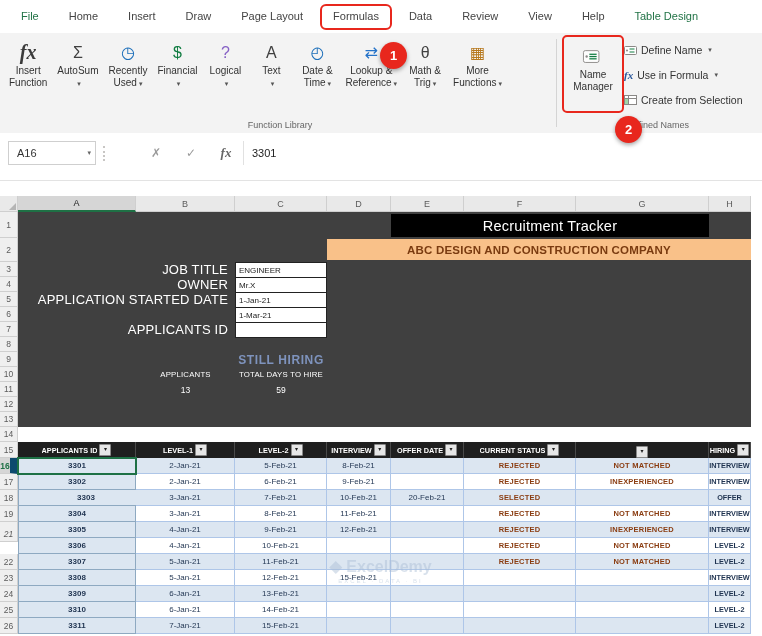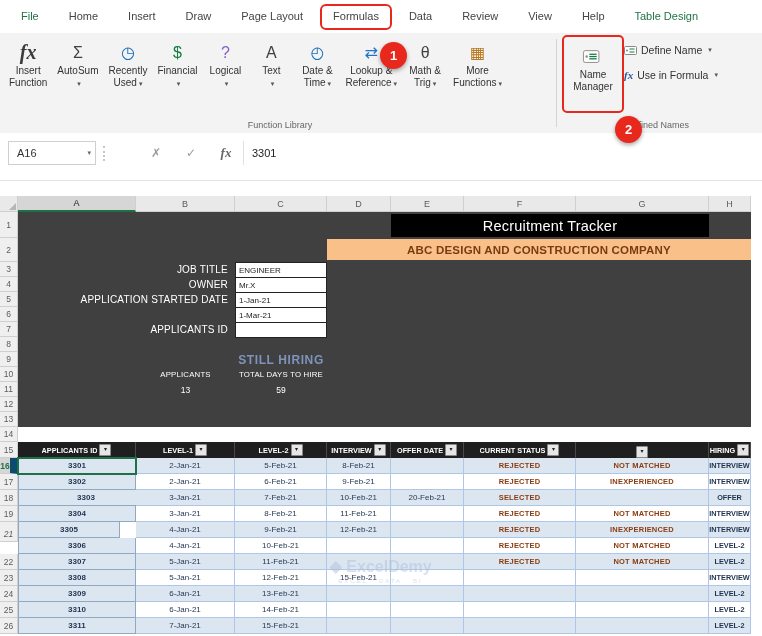--- a/index.html
+++ b/index.html
@@ -50,21 +50,21 @@
   #sheet > div{position:absolute;box-sizing:border-box;}
   .ch{top:0;height:16px;background:#e9e9e9;border-right:1px solid #cfcfcf;border-bottom:1px solid #cfcfcf;font-size:9px;color:#5b5b5b;display:flex;align-items:center;justify-content:center;overflow:hidden;cursor:pointer;}
   .ch.sel{background:#d6d6d6;border-bottom:2px solid #1e7145;color:#222;}
   .corner{left:0;width:18px;}
   .corner::after{content:'';position:absolute;right:1px;bottom:1px;border-left:7px solid transparent;border-bottom:7px solid #b5b5b5;}
   .rh{left:0;width:18px;background:#efefef;border-right:1px solid #cfcfcf;border-bottom:1px solid #cfcfcf;font-size:8.5px;color:#5b5b5b;display:flex;align-items:center;justify-content:center;cursor:pointer;}
   .rh.sel{background:#d6d6d6;border-right:8px solid #0c4a6e;color:#1e7145;font-weight:bold;}
   .dash{background:#404040;}
   .title-bar{background:#000;color:#fff;font-size:14.5px;display:flex;align-items:center;justify-content:center;letter-spacing:.2px;}
   .company-bar{background:#f9c189;color:#7a3b10;font-size:11.5px;font-weight:bold;display:flex;align-items:center;justify-content:center;letter-spacing:.2px;}
-  .f-label{color:#fff;font-size:10px;line-height:15px;text-align:right;padding-right:3px;letter-spacing:.2px;}
+  .f-label{color:#fff;font-size:13px;line-height:15px;text-align:right;padding-right:3px;letter-spacing:.2px;}
   .f-value{background:#fff;border:1px solid #222;font-size:8px;color:#222;display:flex;align-items:center;padding-left:3px;}
   .still-hiring{color:#7e93bd;font-size:12px;font-weight:bold;display:flex;align-items:center;justify-content:center;letter-spacing:.6px;}
   .stat-label{color:#fff;font-size:7.8px;display:flex;align-items:center;justify-content:center;letter-spacing:.2px;}
   .stat-value{color:#fff;font-size:8.5px;display:flex;align-items:center;justify-content:center;}
   .th{top:246px;height:16px;background:#1f1f1f;color:#fff;font-size:7.3px;font-weight:bold;display:flex;align-items:center;justify-content:center;gap:2px;overflow:hidden;border-right:1px solid #4a4a4a;cursor:pointer;}
   .th-text{overflow:hidden;white-space:nowrap;}
   .flt{width:10px;height:10px;background:#e6e6e6;border:1px solid #8a8a8a;border-radius:1px;font-size:6px;line-height:8px;color:#222;text-align:center;flex:none;cursor:pointer;}
   .td{height:16px;background:#fff;border-right:1px solid #aec6e8;border-bottom:1px solid #aec6e8;font-size:8px;color:#1f3350;display:flex;align-items:center;justify-content:center;white-space:nowrap;cursor:cell;}
   .td.band{background:#dce6f1;}
   .td.idcol{background:#dce6f1;font-weight:bold;border-left:1px solid #8ea9c1;border-right:1px solid #8ea9c1;border-bottom:1px solid #8ea9c1;}
@@ -182,20 +182,31 @@
         </span>
         <span class="sm-lb">Define Name</span>
         <span class="arrow">▾</span>
       </div>
       <div class="small-btn" style="top: 32px;">
         <span class="sm-ic">
           <i class="fxsm">fx</i>
         </span>
         <span class="sm-lb">Use in Formula</span>
         <span class="arrow">▾</span>
+      </div>
+      <div class="small-btn" style="top: 57px;">
+        <span class="sm-ic">
+          <svg width="13" height="12" viewBox="0 0 13 12">
+            <rect x="0.5" y="1.5" width="12" height="9" fill="#fff" stroke="#8a8886"></rect>
+            <line x1="0.5" y1="4.5" x2="12.5" y2="4.5" stroke="#8a8886"></line>
+            <line x1="4.5" y1="1.5" x2="4.5" y2="10.5" stroke="#8a8886"></line>
+            <rect x="1" y="5" width="3" height="5" fill="#9fd5a7"></rect>
+          </svg>
+        </span>
+        <span class="sm-lb">Create from Selection</span>
       </div>
     </div>
   <div class="grp-label" id="dn-label">Defined Names</div>
 </div>
 
 <div id="fbar">
   <div class="name-box">
     <span>A16</span>
     <span class="nb-arrow">▾</span>
   </div>
@@ -324,21 +335,21 @@
     <div class="td band status" style="left: 576px; top: 294px; width: 133px; height: 16px;"></div>
     <div class="td band hcol" style="left: 709px; top: 294px; width: 42px; height: 16px;">OFFER</div>
     <div class="td idcol" style="left: 18px; top: 310px; width: 118px; height: 16px;">3304</div>
     <div class="td" style="left: 136px; top: 310px; width: 99px; height: 16px;">3-Jan-21</div>
     <div class="td" style="left: 235px; top: 310px; width: 92px; height: 16px;">8-Feb-21</div>
     <div class="td" style="left: 327px; top: 310px; width: 64px; height: 16px;">11-Feb-21</div>
     <div class="td" style="left: 391px; top: 310px; width: 73px; height: 16px;"></div>
     <div class="td status" style="left: 464px; top: 310px; width: 112px; height: 16px;">REJECTED</div>
     <div class="td status" style="left: 576px; top: 310px; width: 133px; height: 16px;">NOT MATCHED</div>
     <div class="td hcol" style="left: 709px; top: 310px; width: 42px; height: 16px;">INTERVIEW</div>
-    <div class="td idcol" style="left: 18px; top: 326px; width: 102px; height: 16px;">3305</div>
+    <div class="td idcol" style="left: 18px; top: 326px; width: 118px; height: 16px;">3305</div>
     <div class="td band" style="left: 136px; top: 326px; width: 99px; height: 16px;">4-Jan-21</div>
     <div class="td band" style="left: 235px; top: 326px; width: 92px; height: 16px;">9-Feb-21</div>
     <div class="td band" style="left: 327px; top: 326px; width: 64px; height: 16px;">12-Feb-21</div>
     <div class="td band" style="left: 391px; top: 326px; width: 73px; height: 16px;"></div>
     <div class="td band status" style="left: 464px; top: 326px; width: 112px; height: 16px;">REJECTED</div>
     <div class="td band status" style="left: 576px; top: 326px; width: 133px; height: 16px;">INEXPERIENCED</div>
     <div class="td band hcol" style="left: 709px; top: 326px; width: 42px; height: 16px;">INTERVIEW</div>
     <div class="td idcol" style="left: 18px; top: 342px; width: 118px; height: 16px;">3306</div>
     <div class="td" style="left: 136px; top: 342px; width: 99px; height: 16px;">4-Jan-21</div>
     <div class="td" style="left: 235px; top: 342px; width: 92px; height: 16px;">10-Feb-21</div>

